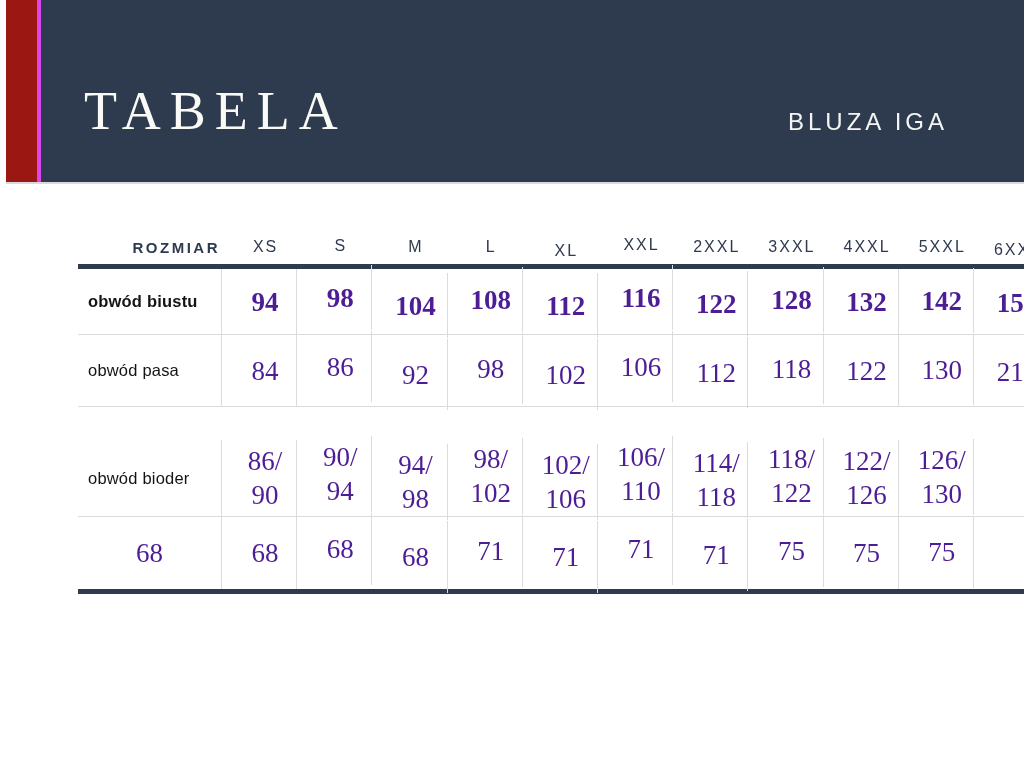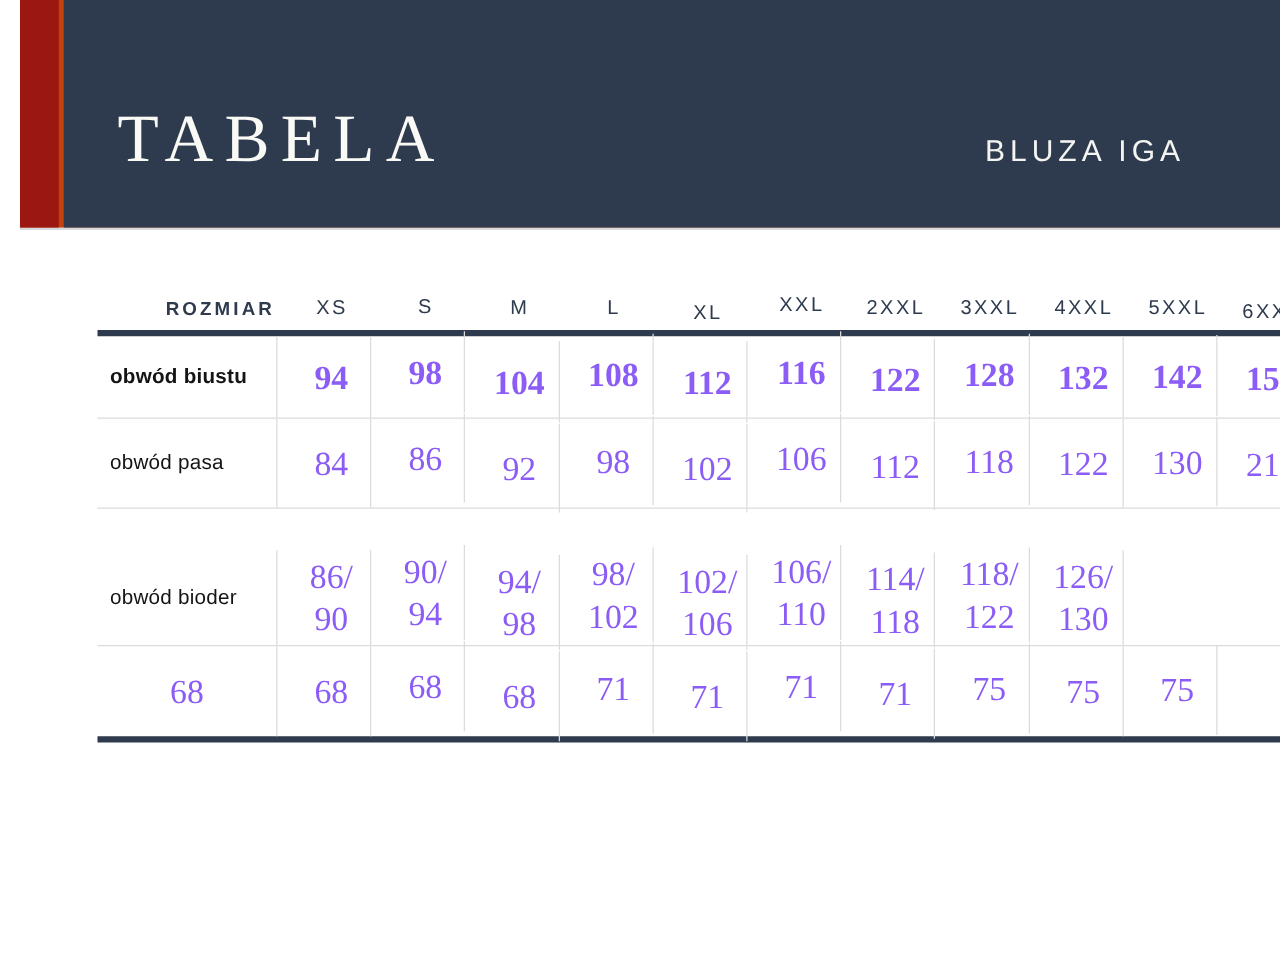--- a/index.html
+++ b/index.html
@@ -6,22 +6,22 @@
   body {
     width: 1024px; height: 768px;
     background: #ffffff;
     font-family: "Liberation Sans", sans-serif;
     position: relative;
     overflow: hidden;
   }
 
   
   .banner-wrap {
-    position: absolute; top: 0; left: 16px; right: 0; height: 182px;
-    background: #c2410c;
+    position: absolute; top: 0; left: 6px; right: 0; height: 182px;
+    background: #d946ef;
     border-bottom: 2px solid #d7dade;
   }
   .red-bar {
     position: absolute; top: 0; left: 0; width: 31px; height: 182px;
     background: #9a1712;
   }
   .navy-band {
     position: absolute; top: 0; left: 35px; right: 0; height: 182px;
     background: #2e3a4d;
   }
@@ -81,21 +81,21 @@
 
   .cell-label {
     display: flex; align-items: center;
     padding-left: 10px;
     font-size: 16.5px; color: #141414;
     letter-spacing: 0.2px;
   }
   .cell-value {
     display: flex; align-items: center; justify-content: center;
     font-family: "Liberation Serif", serif;
-    font-size: 27px; color: #8b5cf6;
+    font-size: 27px; color: #4c1d95;
     text-align: center;
     white-space: pre-line;
     line-height: 34px;
   }
   
   .tbody .grid-row > .cell-value:nth-child(3)  { transform: translateY(-4px); }
   .tbody .grid-row > .cell-value:nth-child(4)  { transform: translateY(4px);  }
   .tbody .grid-row > .cell-value:nth-child(5)  { transform: translateY(-2px); }
   .tbody .grid-row > .cell-value:nth-child(6)  { transform: translateY(4px);  }
   .tbody .grid-row > .cell-value:nth-child(7)  { transform: translateY(-4px); }
@@ -172,20 +172,22 @@
         <div class="cell-value">98/
 102</div>
         <div class="cell-value">102/
 106</div>
         <div class="cell-value">106/
 110</div>
         <div class="cell-value">114/
 118</div>
         <div class="cell-value">118/
 122</div>
+        <div class="cell-value">122/
+126</div>
         <div class="cell-value">126/
 130</div>
         <div class="cell-value"></div>
       </div>
       <div class="grid-row" style="height: 72px;">
         <div class="cell-value">68</div>
         <div class="cell-value">68</div>
         <div class="cell-value">68</div>
         <div class="cell-value">68</div>
         <div class="cell-value">71</div>

